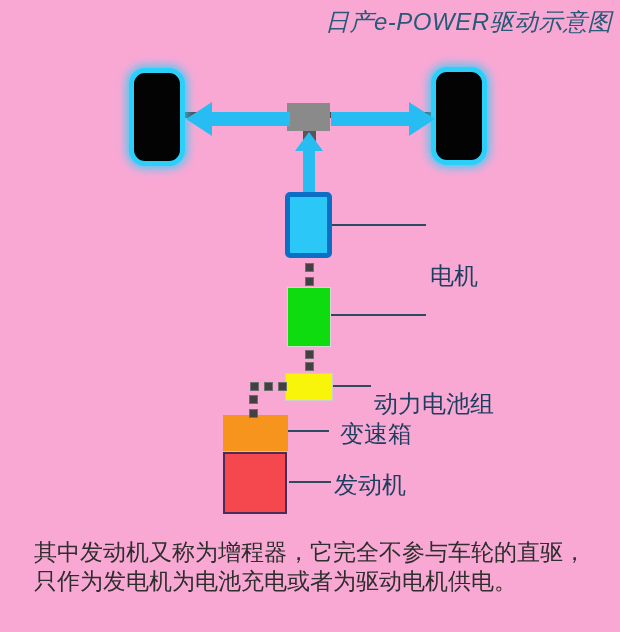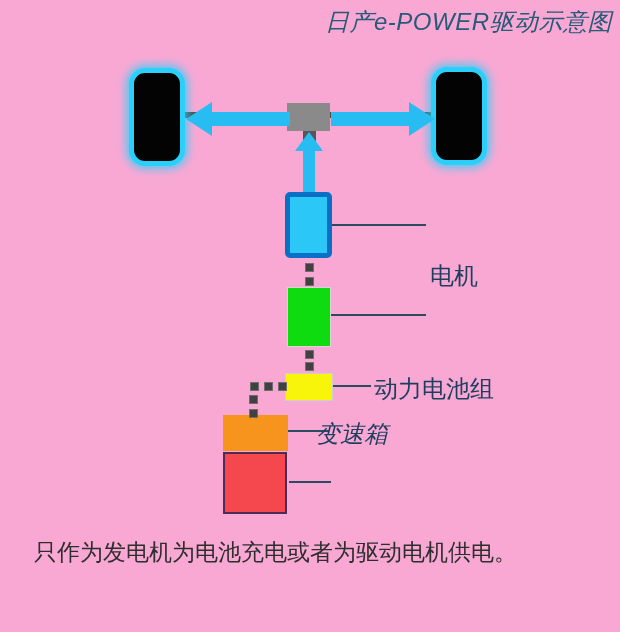--- a/index.html
+++ b/index.html
@@ -80,22 +80,22 @@
   
   .lline{height:2px;background:#2c4b60;}
   .l-motor{left:332px;top:224px;width:94px;}
   .l-inverter{left:331px;top:314px;width:95px;}
   .l-battery{left:333px;top:385px;width:38px;}
   .l-gearbox{left:288px;top:430px;width:41px;}
   .l-engine{left:289px;top:481px;width:42px;}
   .lbl{font-size:24px;color:#1d3e5e;white-space:nowrap;}
   .lbl-motor{left:430px;top:212px;margin-top:48px;}
   .lbl-inverter{left:430px;top:302px;}
-  .lbl-battery{left:374px;top:373px;text-align:center;}
-  .lbl-gearbox{left:316px;top:418px;font-style:italic;}
+  .lbl-battery{left:374px;top:388px;text-align:center;}
+  .lbl-gearbox{left:340px;top:418px;}
   .lbl-engine{left:334px;top:469px;}
 
   
   .caption{
     left:34px;top:538px;width:566px;
     font-size:23px;line-height:29px;
     color:#2e2e2e;
   }
 </style>
 </head>
@@ -137,18 +137,20 @@
 
   <div class="abs lline l-motor"></div>
   <div class="abs lline l-inverter"></div>
   <div class="abs lline l-battery"></div>
   <div class="abs lline l-gearbox"></div>
   <div class="abs lline l-engine"></div>
 
   <div class="abs lbl lbl-motor">电机</div>
   <div class="abs lbl lbl-battery">动力电池组</div>
   <div class="abs lbl lbl-gearbox">变速箱</div>
+  <div class="abs lbl lbl-engine">发动机</div>
 
   <div class="abs caption">
+    <div>其中发动机又称为增程器，它完全不参与车轮的直驱，</div>
     <div>只作为发电机为电池充电或者为驱动电机供电。</div>
   </div>
 
 </div>
 
 </body></html>

